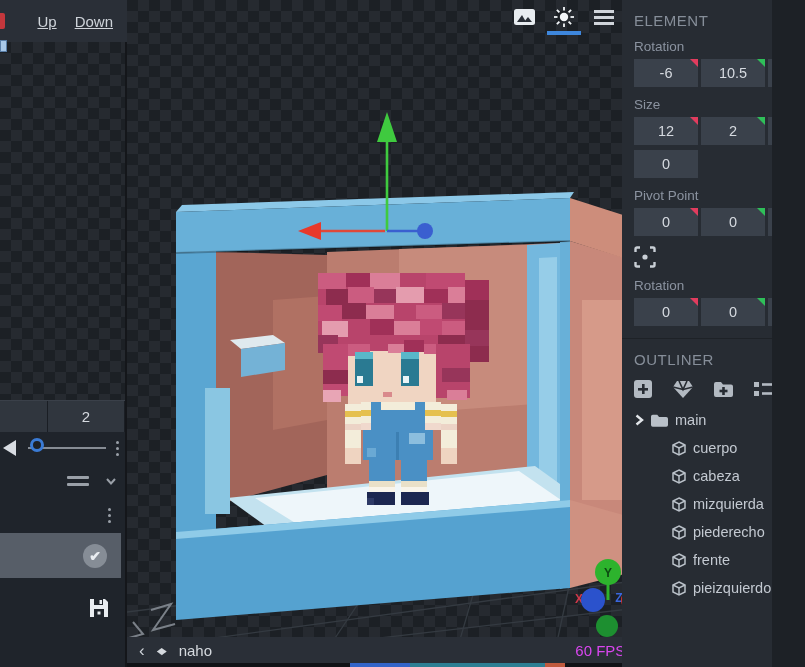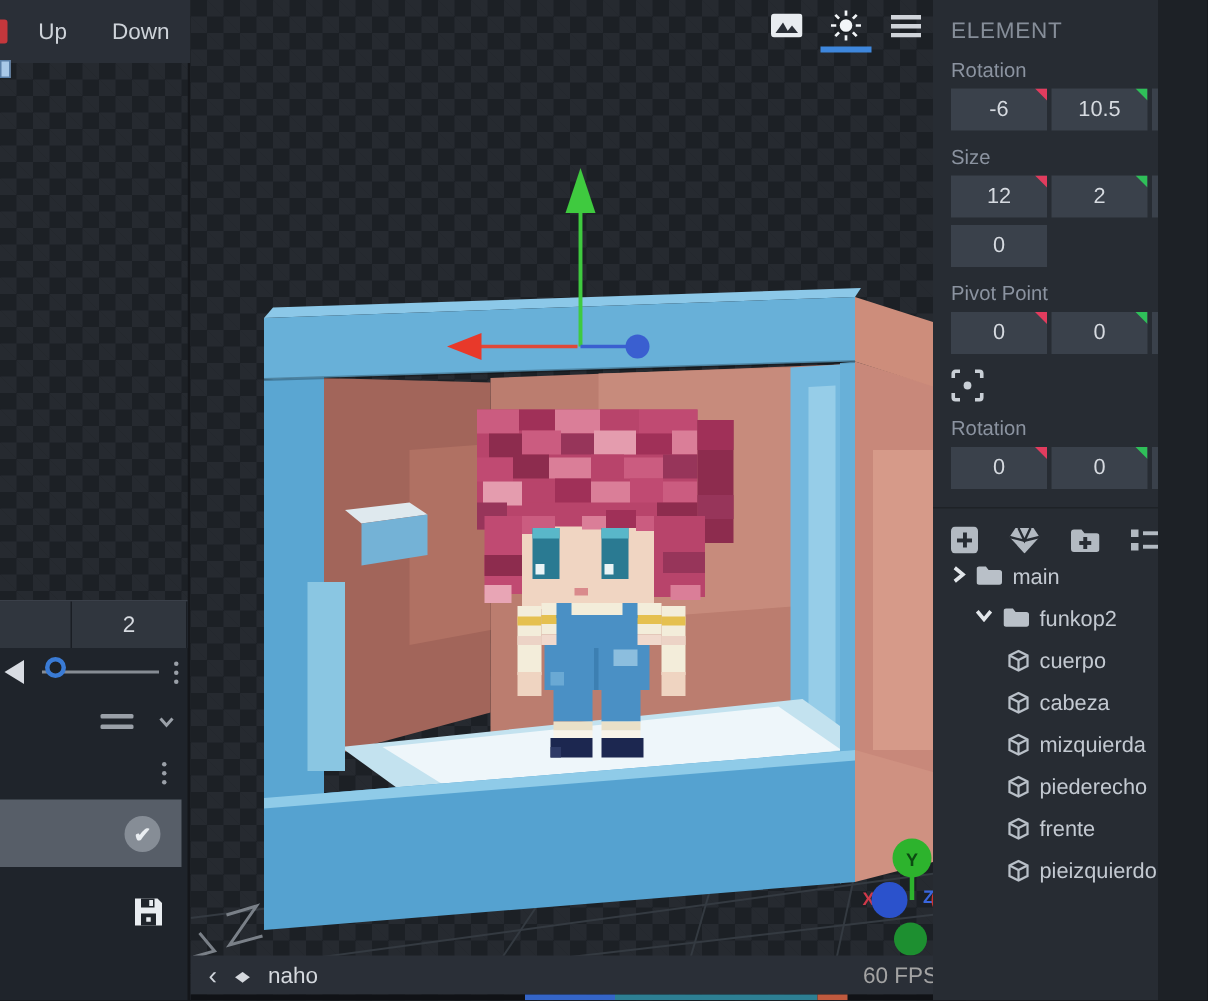--- a/index.html
+++ b/index.html
@@ -10,21 +10,21 @@
   .checker{
     background-color:#1c2025;
     background-image:
       linear-gradient(45deg,#262a30 25%,transparent 25%,transparent 75%,#262a30 75%),
       linear-gradient(45deg,#262a30 25%,transparent 25%,transparent 75%,#262a30 75%);
     background-size:22px 22px;background-position:0 0,11px 11px;
   }
 
   
   .left-col{position:absolute;left:0;top:0;width:127px;height:667px;background:#1f242b;border-right:2px solid #14161a;}
-  .left-top-bar{position:absolute;left:0;top:0;width:127px;height:42px;background:#2a2f37;display:flex;align-items:center;justify-content:flex-end;gap:30px;padding-right:14px;}
+  .left-top-bar{position:absolute;left:0;top:0;width:127px;height:42px;background:#2a2f37;display:flex;align-items:center;justify-content:flex-end;gap:18px;padding-right:14px;text-decoration:underline;}
   .bar-btn{color:#ced3d9;font-size:15px;cursor:default;}
   .red-sliver{position:absolute;left:0;top:13px;width:5px;height:16px;background:#c4373c;border-radius:0 2px 2px 0;}
   .blue-sliver{position:absolute;left:0;top:40px;width:7px;height:12px;background:#a8c8e8;border:1px solid #5a7fa8;}
   .left-checker{position:absolute;left:0;top:42px;width:125px;height:358px;}
   .left-fields{position:absolute;left:0;top:400px;width:125px;height:32px;background:#262b32;border-top:1px solid #3a4049;display:flex;}
   .lf{height:100%;border-right:1px solid #1a1e24;background:#30363e;display:flex;align-items:center;justify-content:center;color:#d6dae0;font-size:15px;}
   .lf.a{width:48px;} .lf.b{flex:1;}
   .left-slider-row{position:absolute;left:0;top:432px;width:125px;height:32px;display:flex;align-items:center;}
   .tri-left{width:0;height:0;border-top:8px solid transparent;border-bottom:8px solid transparent;border-right:13px solid #d8dce2;margin-left:3px;}
   .slider{position:relative;flex:1;height:2px;background:#868c94;margin:0 10px 0 12px;}
@@ -43,21 +43,21 @@
   .viewport{position:absolute;left:127px;top:0;width:528px;height:667px;overflow:hidden;}
   .scene{position:absolute;left:0;top:0;}
   .vp-toolbar{position:absolute;right:38px;top:4px;display:flex;align-items:center;gap:14px;height:26px;}
   .tool{position:relative;display:flex;align-items:center;justify-content:center;width:26px;height:24px;}
   .tool.active::after{content:'';position:absolute;left:-4px;right:-4px;bottom:-6px;height:4px;background:#3e87dd;}
   .vp-bottom-bar{position:absolute;left:0;bottom:4px;width:528px;height:26px;background:#2a2f37;display:flex;align-items:center;color:#d5d9de;}
   .vpb-left{display:flex;align-items:center;gap:12px;margin-left:12px;}
   .vpb-right{margin-left:auto;display:flex;align-items:center;gap:14px;margin-right:10px;}
   .chev-txt{font-size:17px;color:#cfd4da;line-height:1;}
   .diamond{color:#d5d9de;font-size:13px;transform:scaleY(.72);display:inline-block;}
-  .fps{font-size:15px;color:#a3a3a3;}
+  .fps{font-size:15px;color:#d946ef;}
   .model-name{font-size:15px;}
   .vp-strip{position:absolute;left:0;bottom:0;width:528px;height:4px;background:#101216;}
   .seg{position:absolute;top:0;height:4px;}
 
   
   .right-panel{position:absolute;left:622px;top:0;width:150px;height:667px;background:#272c33;overflow:hidden;padding-left:12px;}
   .panel-title{color:#868e99;font-size:15px;letter-spacing:.5px;margin-top:12px;}
   .sec-label{color:#8b93a0;font-size:13.5px;margin-top:10px;}
   .vrow{display:flex;gap:3px;margin-top:5px;width:160px;}
   .vfield{position:relative;width:64px;height:28px;background:#3a414b;display:flex;align-items:center;justify-content:center;color:#d6dae0;font-size:14.5px;overflow:hidden;}
@@ -65,21 +65,21 @@
   .vfield.empty{background:transparent;}
   .c-red::after,.c-green::after,.c-blue::after{content:'';position:absolute;top:0;right:0;border-left:8px solid transparent;}
   .c-red::after{border-top:8px solid #e13c5e;}
   .c-green::after{border-top:8px solid #2fbf59;}
   .c-blue::after{border-top:8px solid #3e87dd;}
   .focus-btn{margin-top:10px;width:22px;height:22px;}
   .divider{height:1px;background:#1e2227;margin:12px 0 0 -12px;}
   .out-toolbar{display:flex;align-items:center;gap:21px;margin-top:12px;}
   .out-btn{display:flex;align-items:center;justify-content:center;}
   .tree{margin-top:8px;}
-  .trow{display:flex;height:28px;gap:7px;color:#b9c0c9;font-size:14.5px;white-space:nowrap;}
+  .trow{display:flex;align-items:center;height:28px;gap:7px;color:#b9c0c9;font-size:14.5px;white-space:nowrap;}
   .ind0{padding-left:0;} .ind1{padding-left:16px;} .ind2{padding-left:38px;}
   .trow .lbl{color:#c3c9d1;}
 </style>
 </head>
 <body>
 
 <div class="app">
 
   <div class="left-col">
     <div class="left-top-bar">
@@ -415,20 +415,21 @@
       <div class="vfield c-red">
           <span>0</span>
         </div>
       <div class="vfield c-green">
           <span>0</span>
         </div>
       <div class="vfield c-blue sliver"></div>
     </div>
 
     <div class="divider"></div>
+    <div class="panel-title">OUTLINER</div>
 
     <div class="out-toolbar">
       <span class="out-btn">
         <svg width="18" height="18" viewBox="0 0 18 18">
           <rect x="0" y="0" width="18" height="18" rx="3" fill="#b3bac2"></rect>
           <rect x="8" y="4" width="2.6" height="10" fill="#272c33"></rect>
           <rect x="4" y="8" width="10" height="2.6" fill="#272c33"></rect>
         </svg>
       </span>
       <span class="out-btn">
@@ -461,29 +462,20 @@
         <svg width="10" height="12" viewBox="0 0 10 12">
             <polyline points="2.5,1.5 8,6 2.5,10.5" fill="none" stroke="#e2e6ea" stroke-width="2.4"></polyline>
           </svg>
         <svg width="17" height="13" viewBox="0 0 19 14">
             <path d="M0 2.5 a2 2 0 0 1 2-2 h5 l2 2.5 h8 a2 2 0 0 1 2 2 v7 a2 2 0 0 1 -2 2 h-15 a2 2 0 0 1 -2-2 z" fill="#b9c0c8"></path>
           </svg>
         <span class="lbl">main</span>
       </div>
 
 
-      <div class="trow ind1">
-        <svg width="12" height="10" viewBox="0 0 12 10">
-            <polyline points="1.5,2.5 6,8 10.5,2.5" fill="none" stroke="#e2e6ea" stroke-width="2.4"></polyline>
-          </svg>
-        <svg width="17" height="13" viewBox="0 0 19 14">
-            <path d="M0 2.5 a2 2 0 0 1 2-2 h5 l2 2.5 h8 a2 2 0 0 1 2 2 v7 a2 2 0 0 1 -2 2 h-15 a2 2 0 0 1 -2-2 z" fill="#b9c0c8"></path>
-          </svg>
-        <span class="lbl">funkop2</span>
-      </div>
 
       <div class="trow ind2">
         <svg width="14" height="15" viewBox="0 0 14 15">
             <g fill="none" stroke="#b9c0c8" stroke-width="1.5">
               <polygon points="7,1 13,4 13,11 7,14 1,11 1,4"></polygon>
               <polyline points="1,4 7,7 13,4"></polyline>
               <line x1="7" y1="7" x2="7" y2="14"></line>
             </g>
           </svg>
         <span class="lbl">cuerpo</span>

